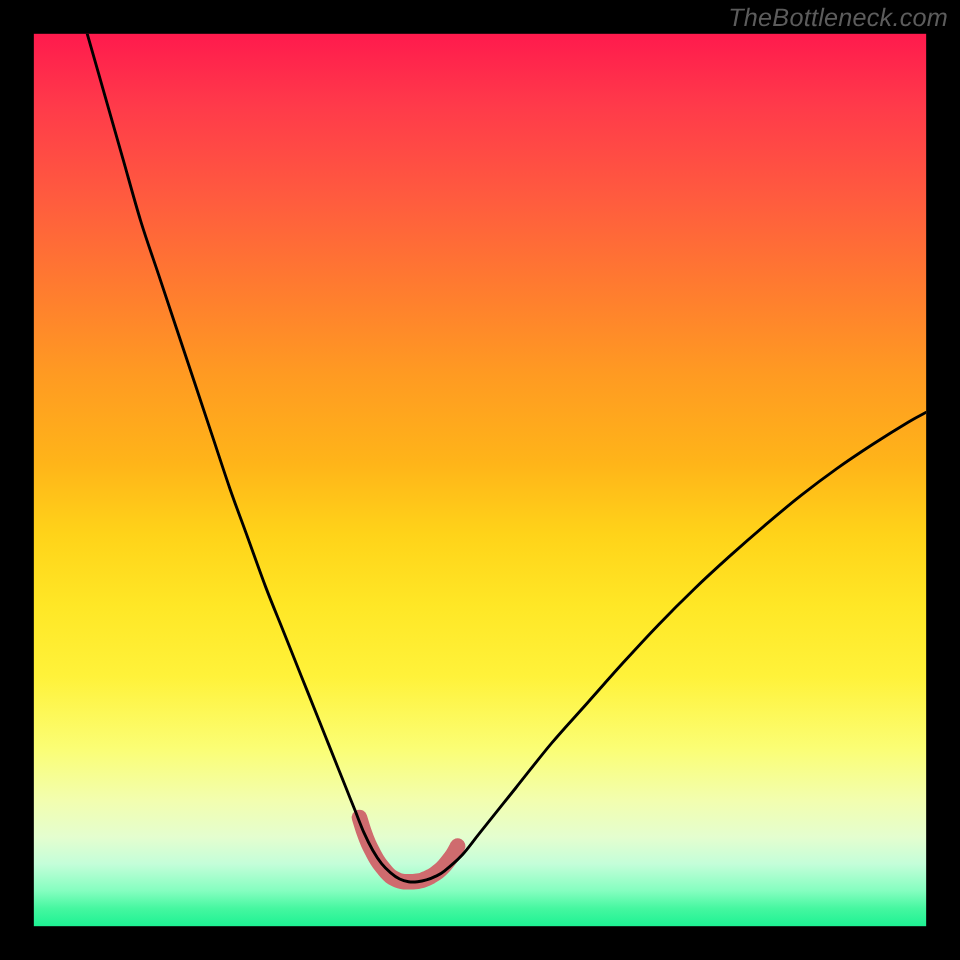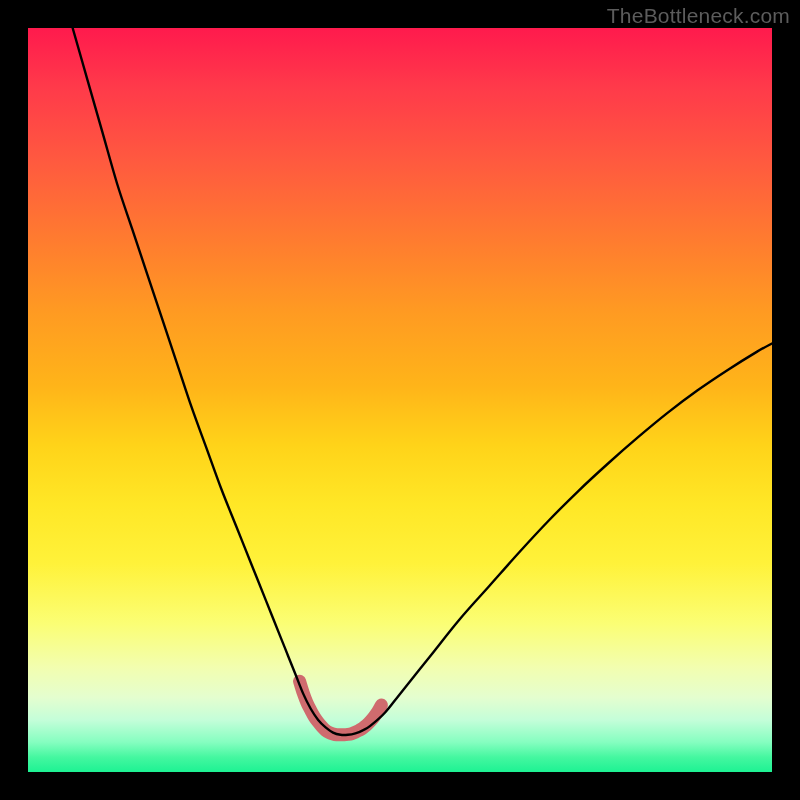--- a/index.html
+++ b/index.html
@@ -9,20 +9,21 @@
     height: 800px;
     background: #000;
     overflow: hidden;
     font-family: Arial, Helvetica, sans-serif;
   }
   .frame {
     position: absolute;
     top: 0; left: 0;
     width: 800px; height: 580px;
     background: #000;
+    font-style: italic;
   }
   .plot {
     position: absolute;
     top: 28px;
     left: 28px;
     width: 744px;
     height: 744px;
     overflow: hidden;
   }
   .gradient {

